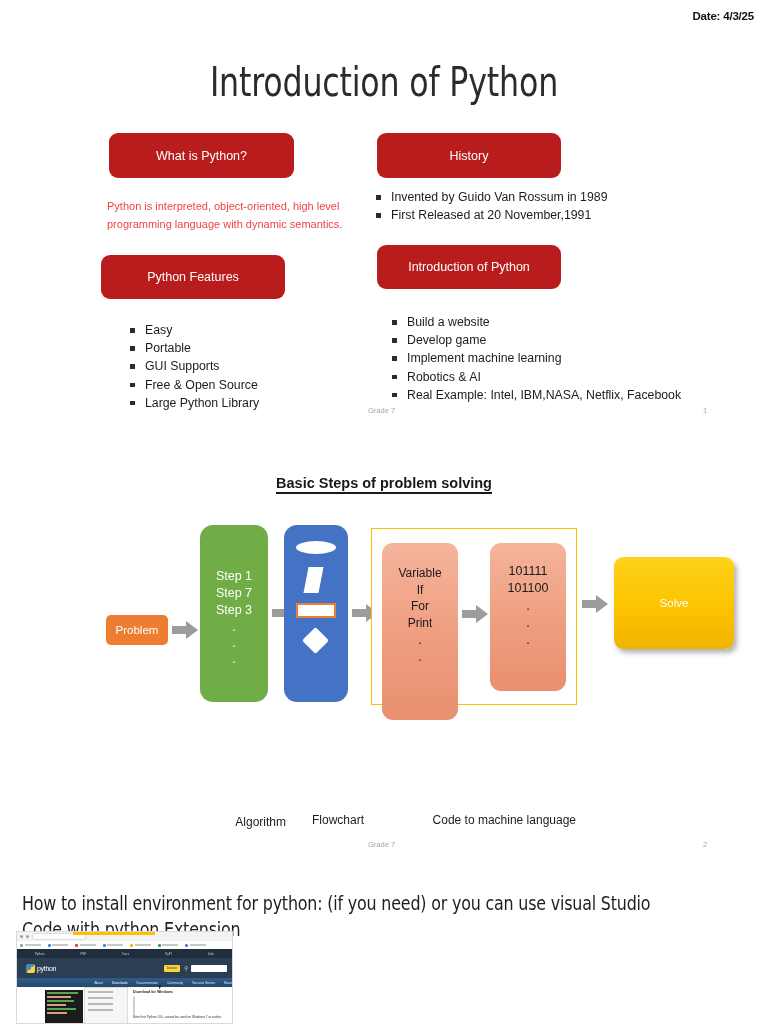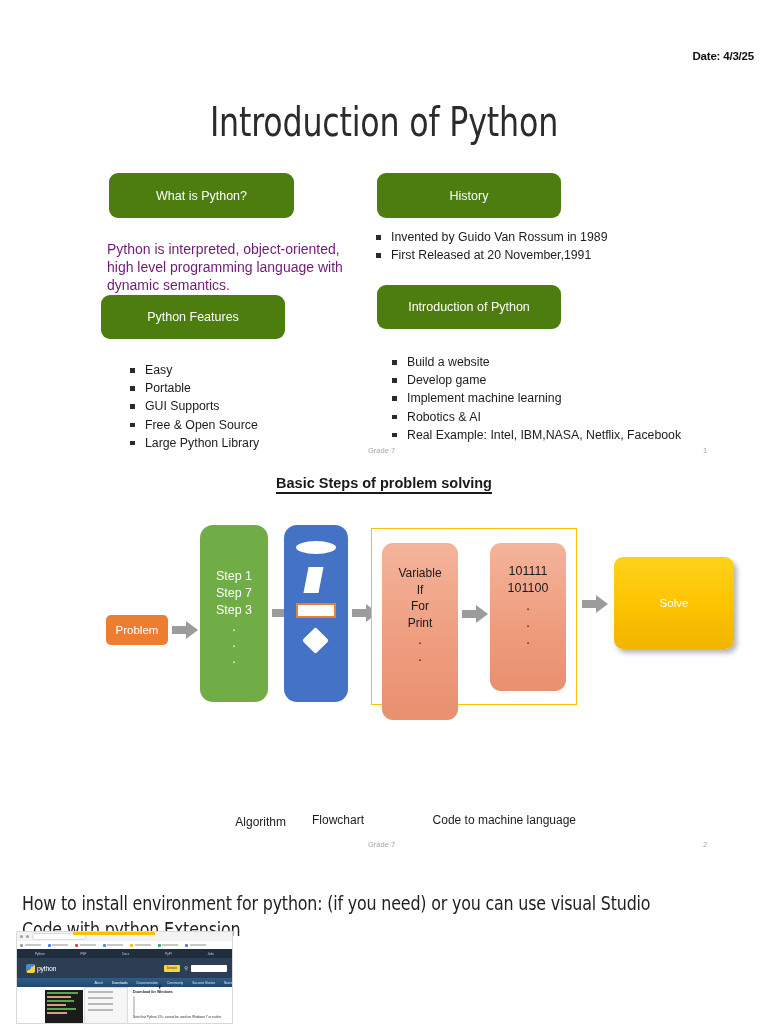--- a/index.html
+++ b/index.html
@@ -11,21 +11,21 @@
     width: 768px;
     height: 1024px;
     position: relative;
     font-family: "Liberation Sans", sans-serif;
     color: #1a1a1a;
     overflow: hidden;
   }
 
   
   .slide { position: absolute; left: 0; width: 768px; }
-  #slide-1 { top: 0; height: 430px; margin-top: 40px; }
+  #slide-1 { top: 0; height: 430px; }
 
   .date-stamp {
     position: absolute;
     top: 10px; right: 14px;
     font-size: 11.5px;
     font-weight: bold;
     letter-spacing: -0.2px;
     color: #111;
   }
 
@@ -35,36 +35,36 @@
     text-align: center;
     font-size: 40px;
     font-weight: 400;
     color: #2b2b2b;
     font-family: "DejaVu Sans Condensed", "Liberation Sans Narrow", "Liberation Sans", sans-serif;
     transform: scaleX(0.88);
     letter-spacing: -0.2px;
   }
 
   .pill {
-    background: #4d7c0f;
+    background: #b91c1c;
     color: #ffffff;
     border-radius: 9px;
     display: flex;
     align-items: center;
     justify-content: center;
     font-size: 12.5px;
     text-align: center;
     box-sizing: border-box;
     padding: 0 8px;
   }
 
   .body-text {
-    font-size: 14px;
+    font-size: 11px;
     line-height: 18px;
-    color: #701a75;
+    color: #ef4444;
   }
 
   ul.bullets {
     margin: 0; padding: 0; list-style: none;
   }
   ul.bullets li {
     font-size: 12.3px;
     line-height: 18.2px;
     color: #1c1c1c;
     position: relative;

